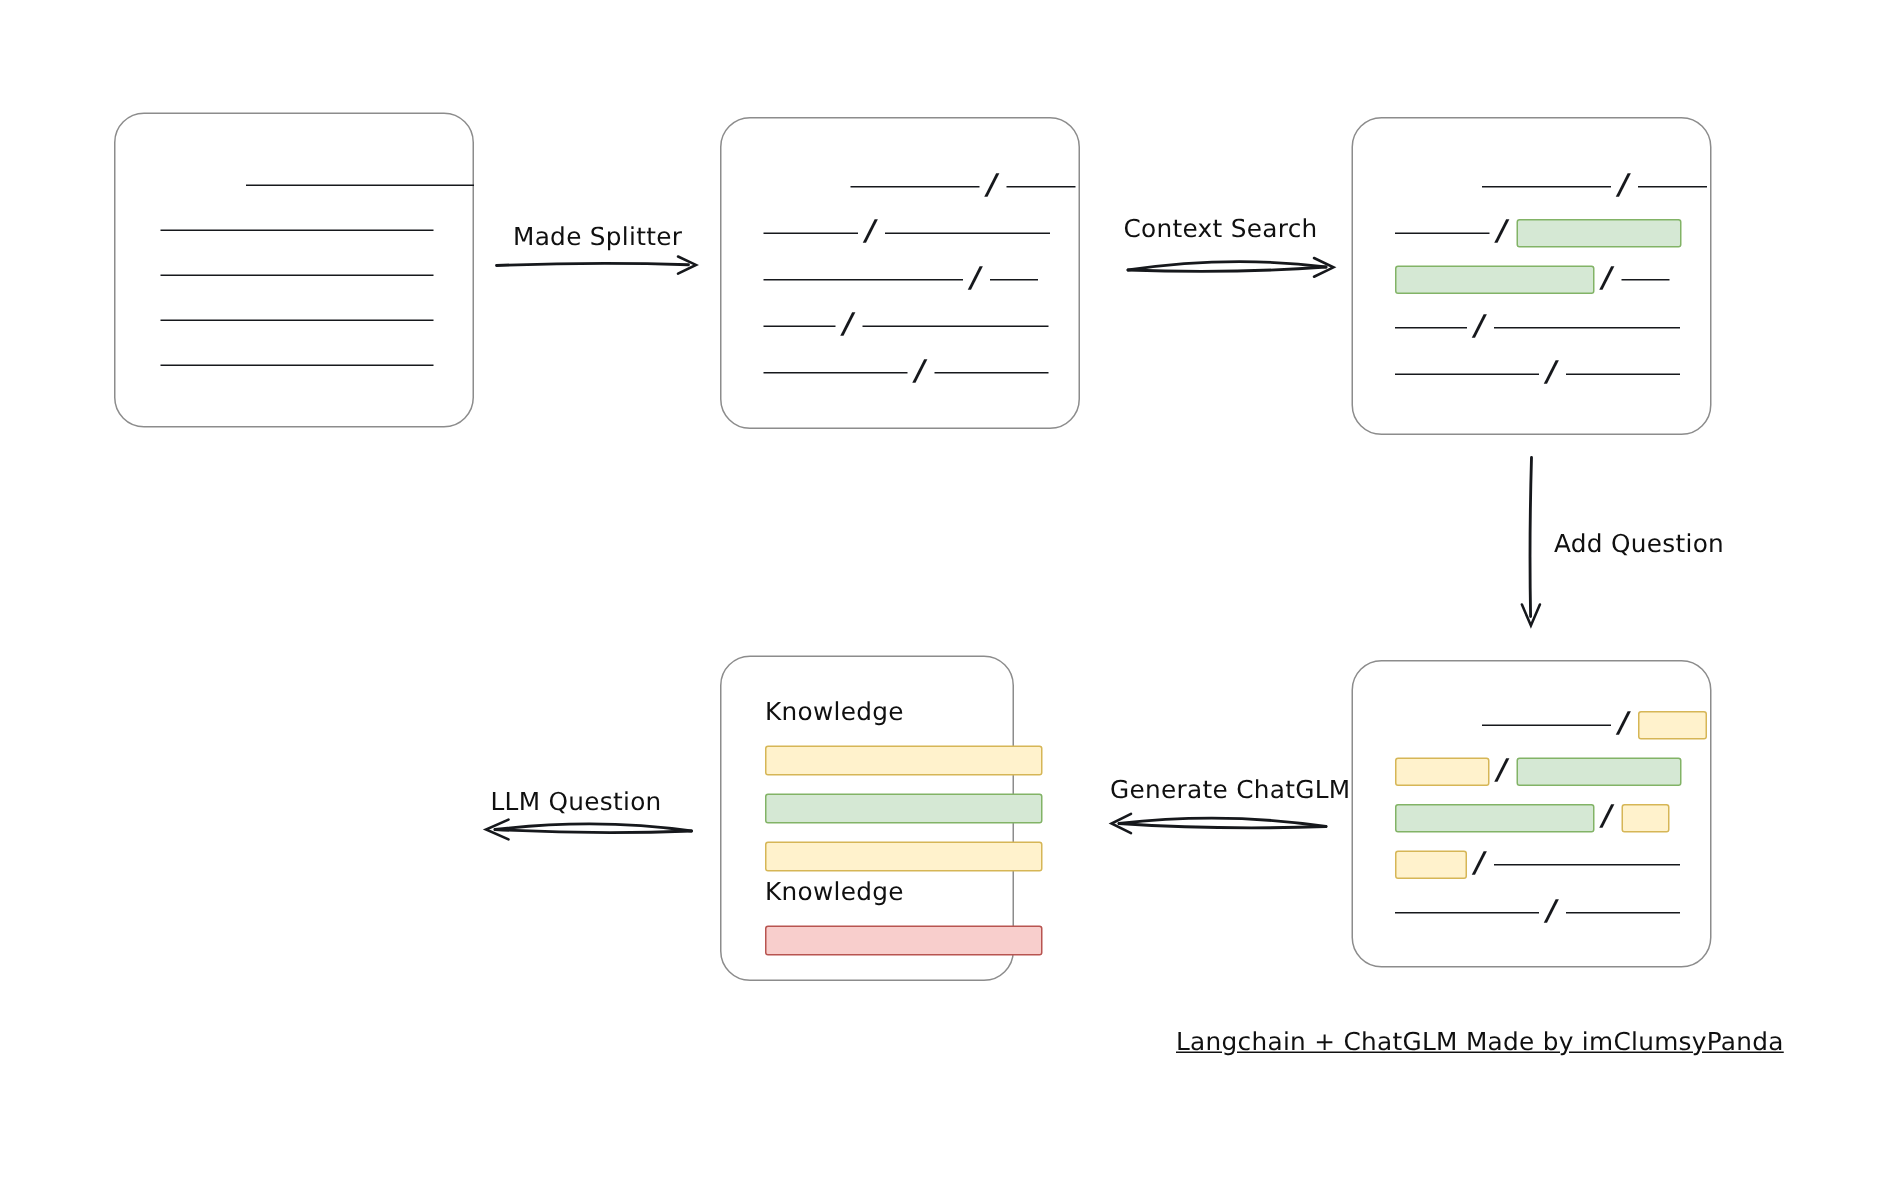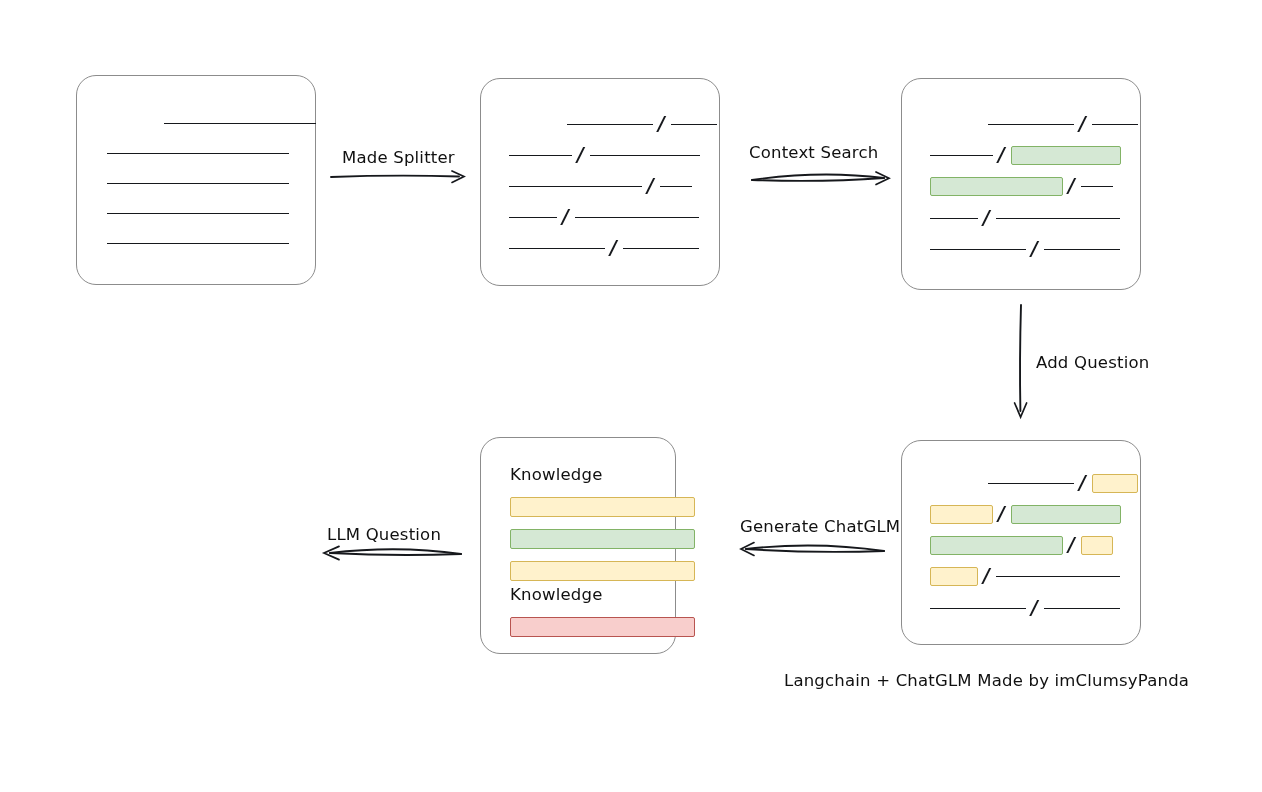--- a/index.html
+++ b/index.html
@@ -287,15 +287,15 @@
     <div class="wide-bar chip-yellow" style="left:29px; top:59px; width:185px;"></div>
     <div class="wide-bar chip-green" style="left:29px; top:91px; width:185px;"></div>
     <div class="wide-bar chip-yellow" style="left:29px; top:123px; width:185px;"></div>
 
     <div class="box-label" style="left:29px; top:147px;">Knowledge</div>
 
     <div class="wide-bar chip-red" style="left:29px; top:179px; width:185px;"></div>
   </div>
 
 
-  <div class="footer-note" style="left:784px; top:671px;">Langchain + ChatGLM Made by imClumsyPanda</div>
+  <div class="footer-note" style="left:784px; top:685px;text-decoration:underline;">Langchain + ChatGLM Made by imClumsyPanda</div>
 
 </div>
 
 </body></html>

